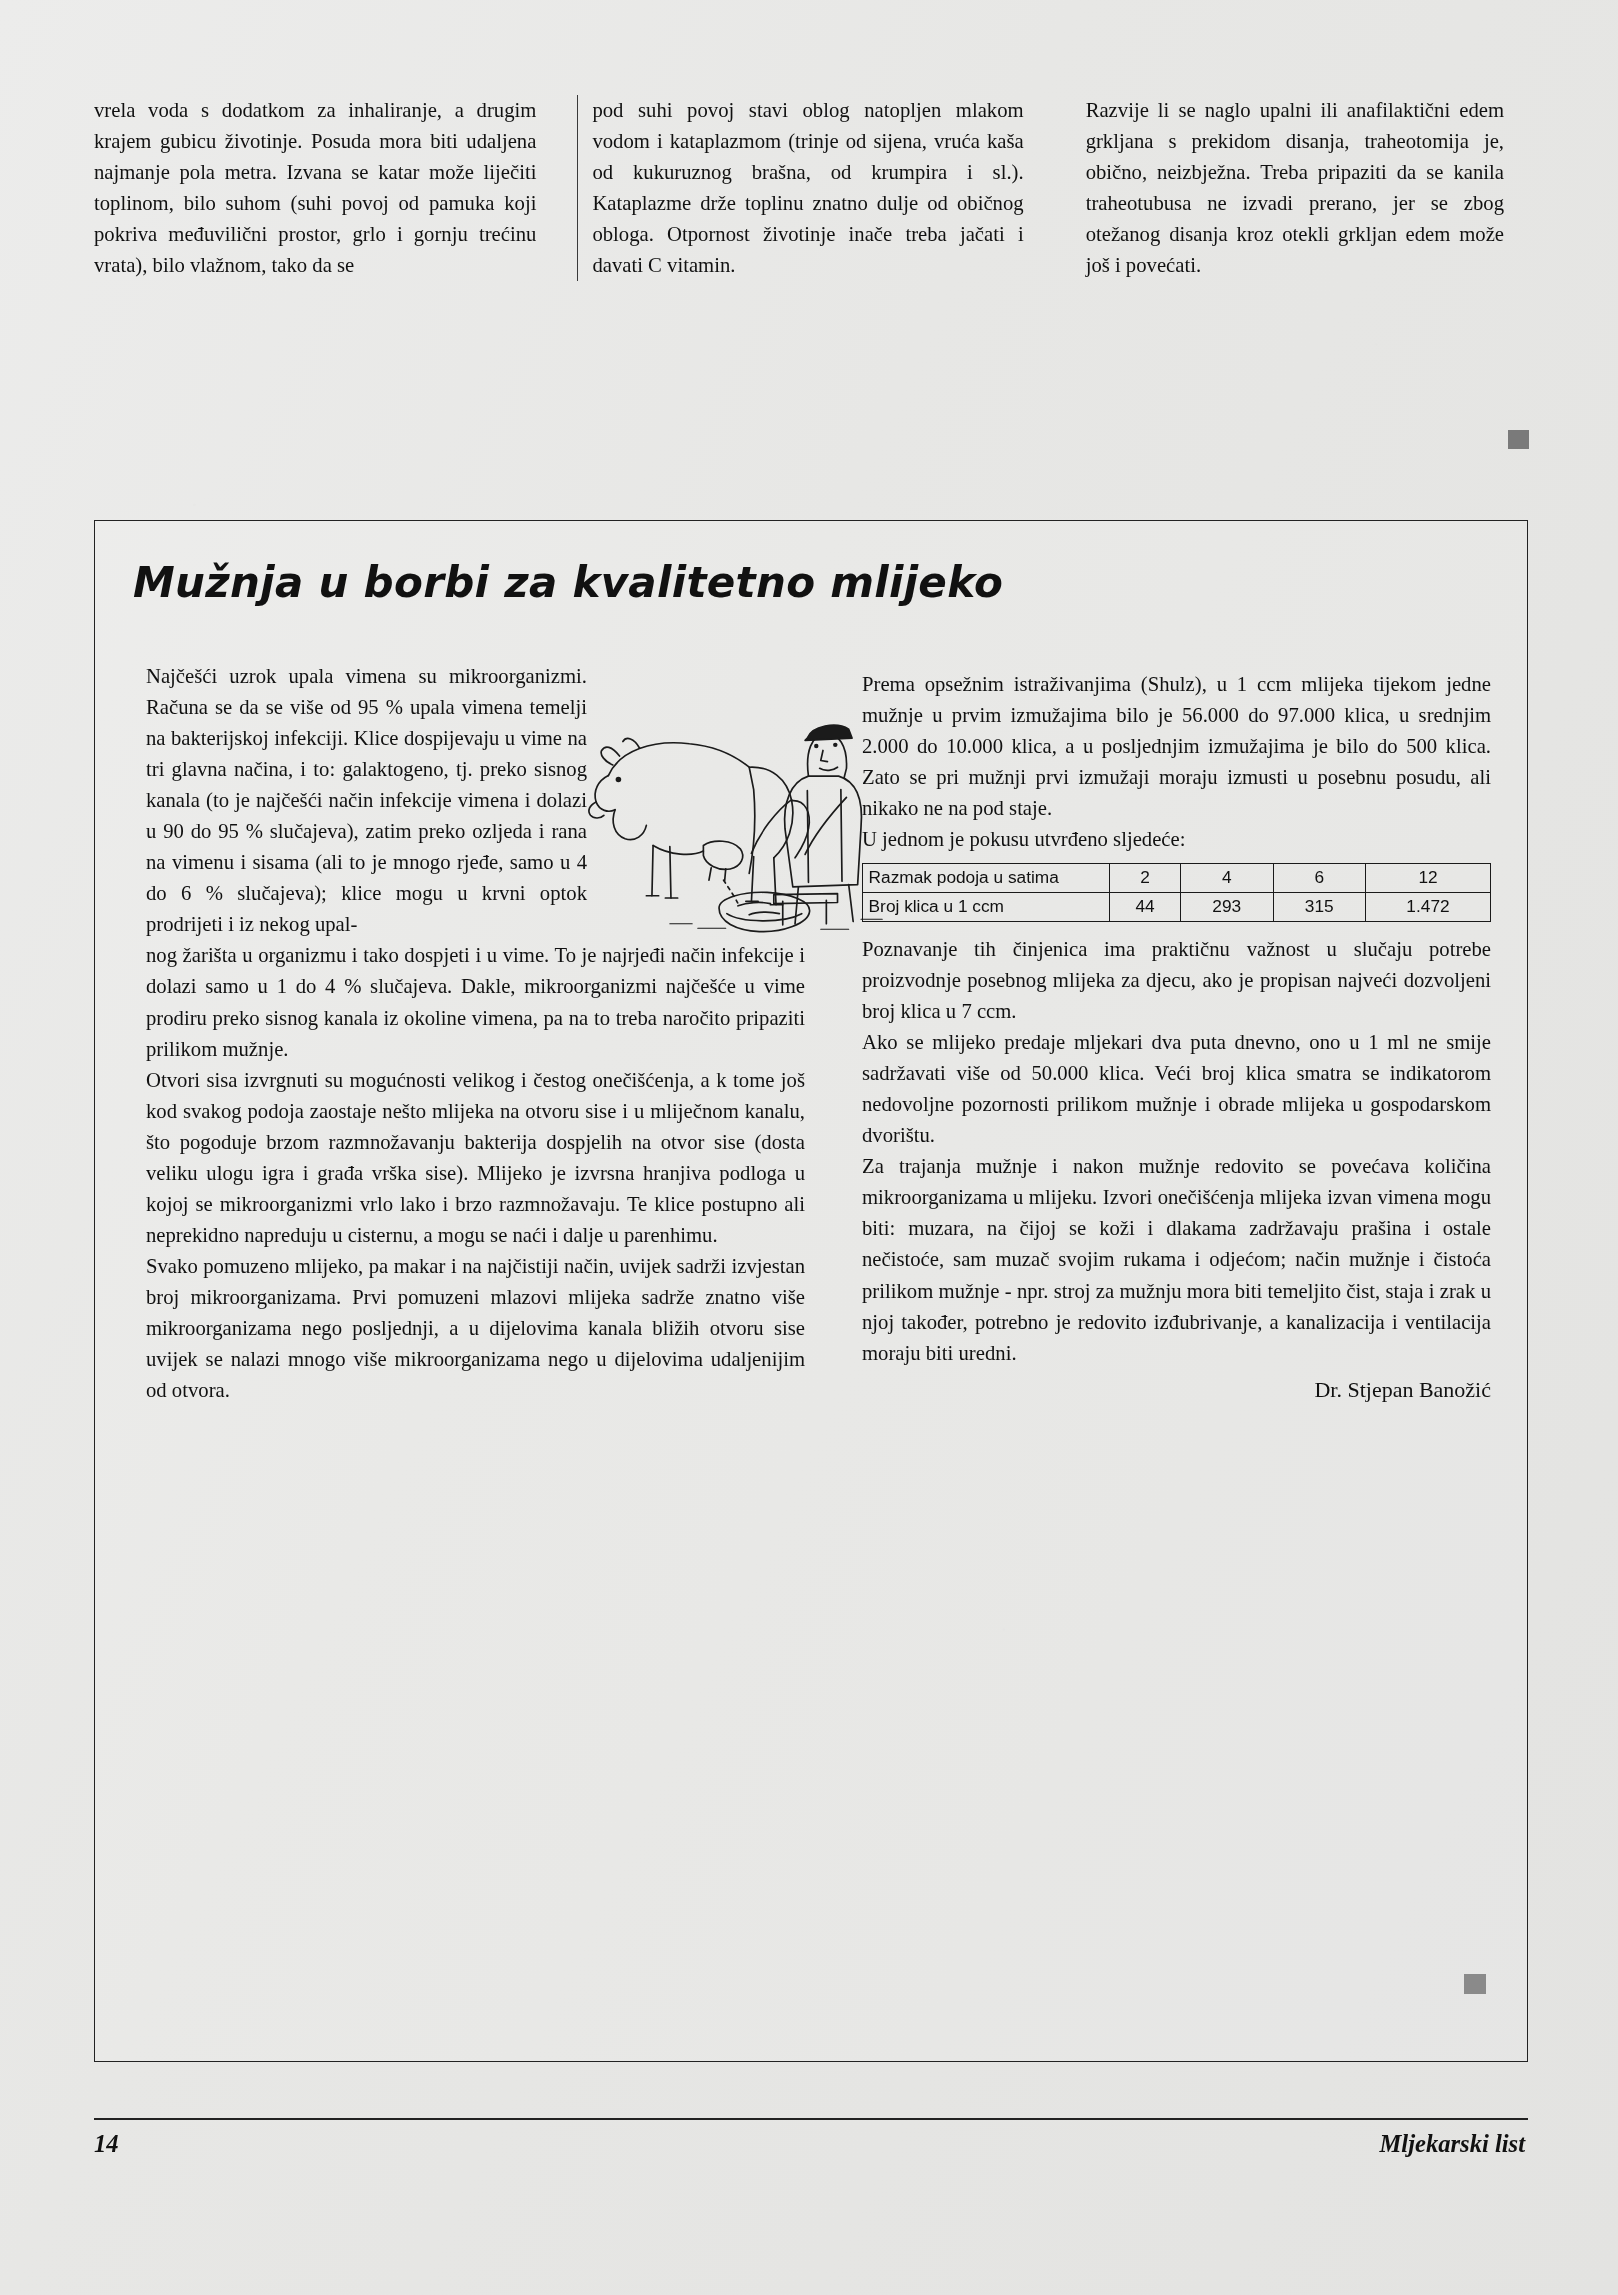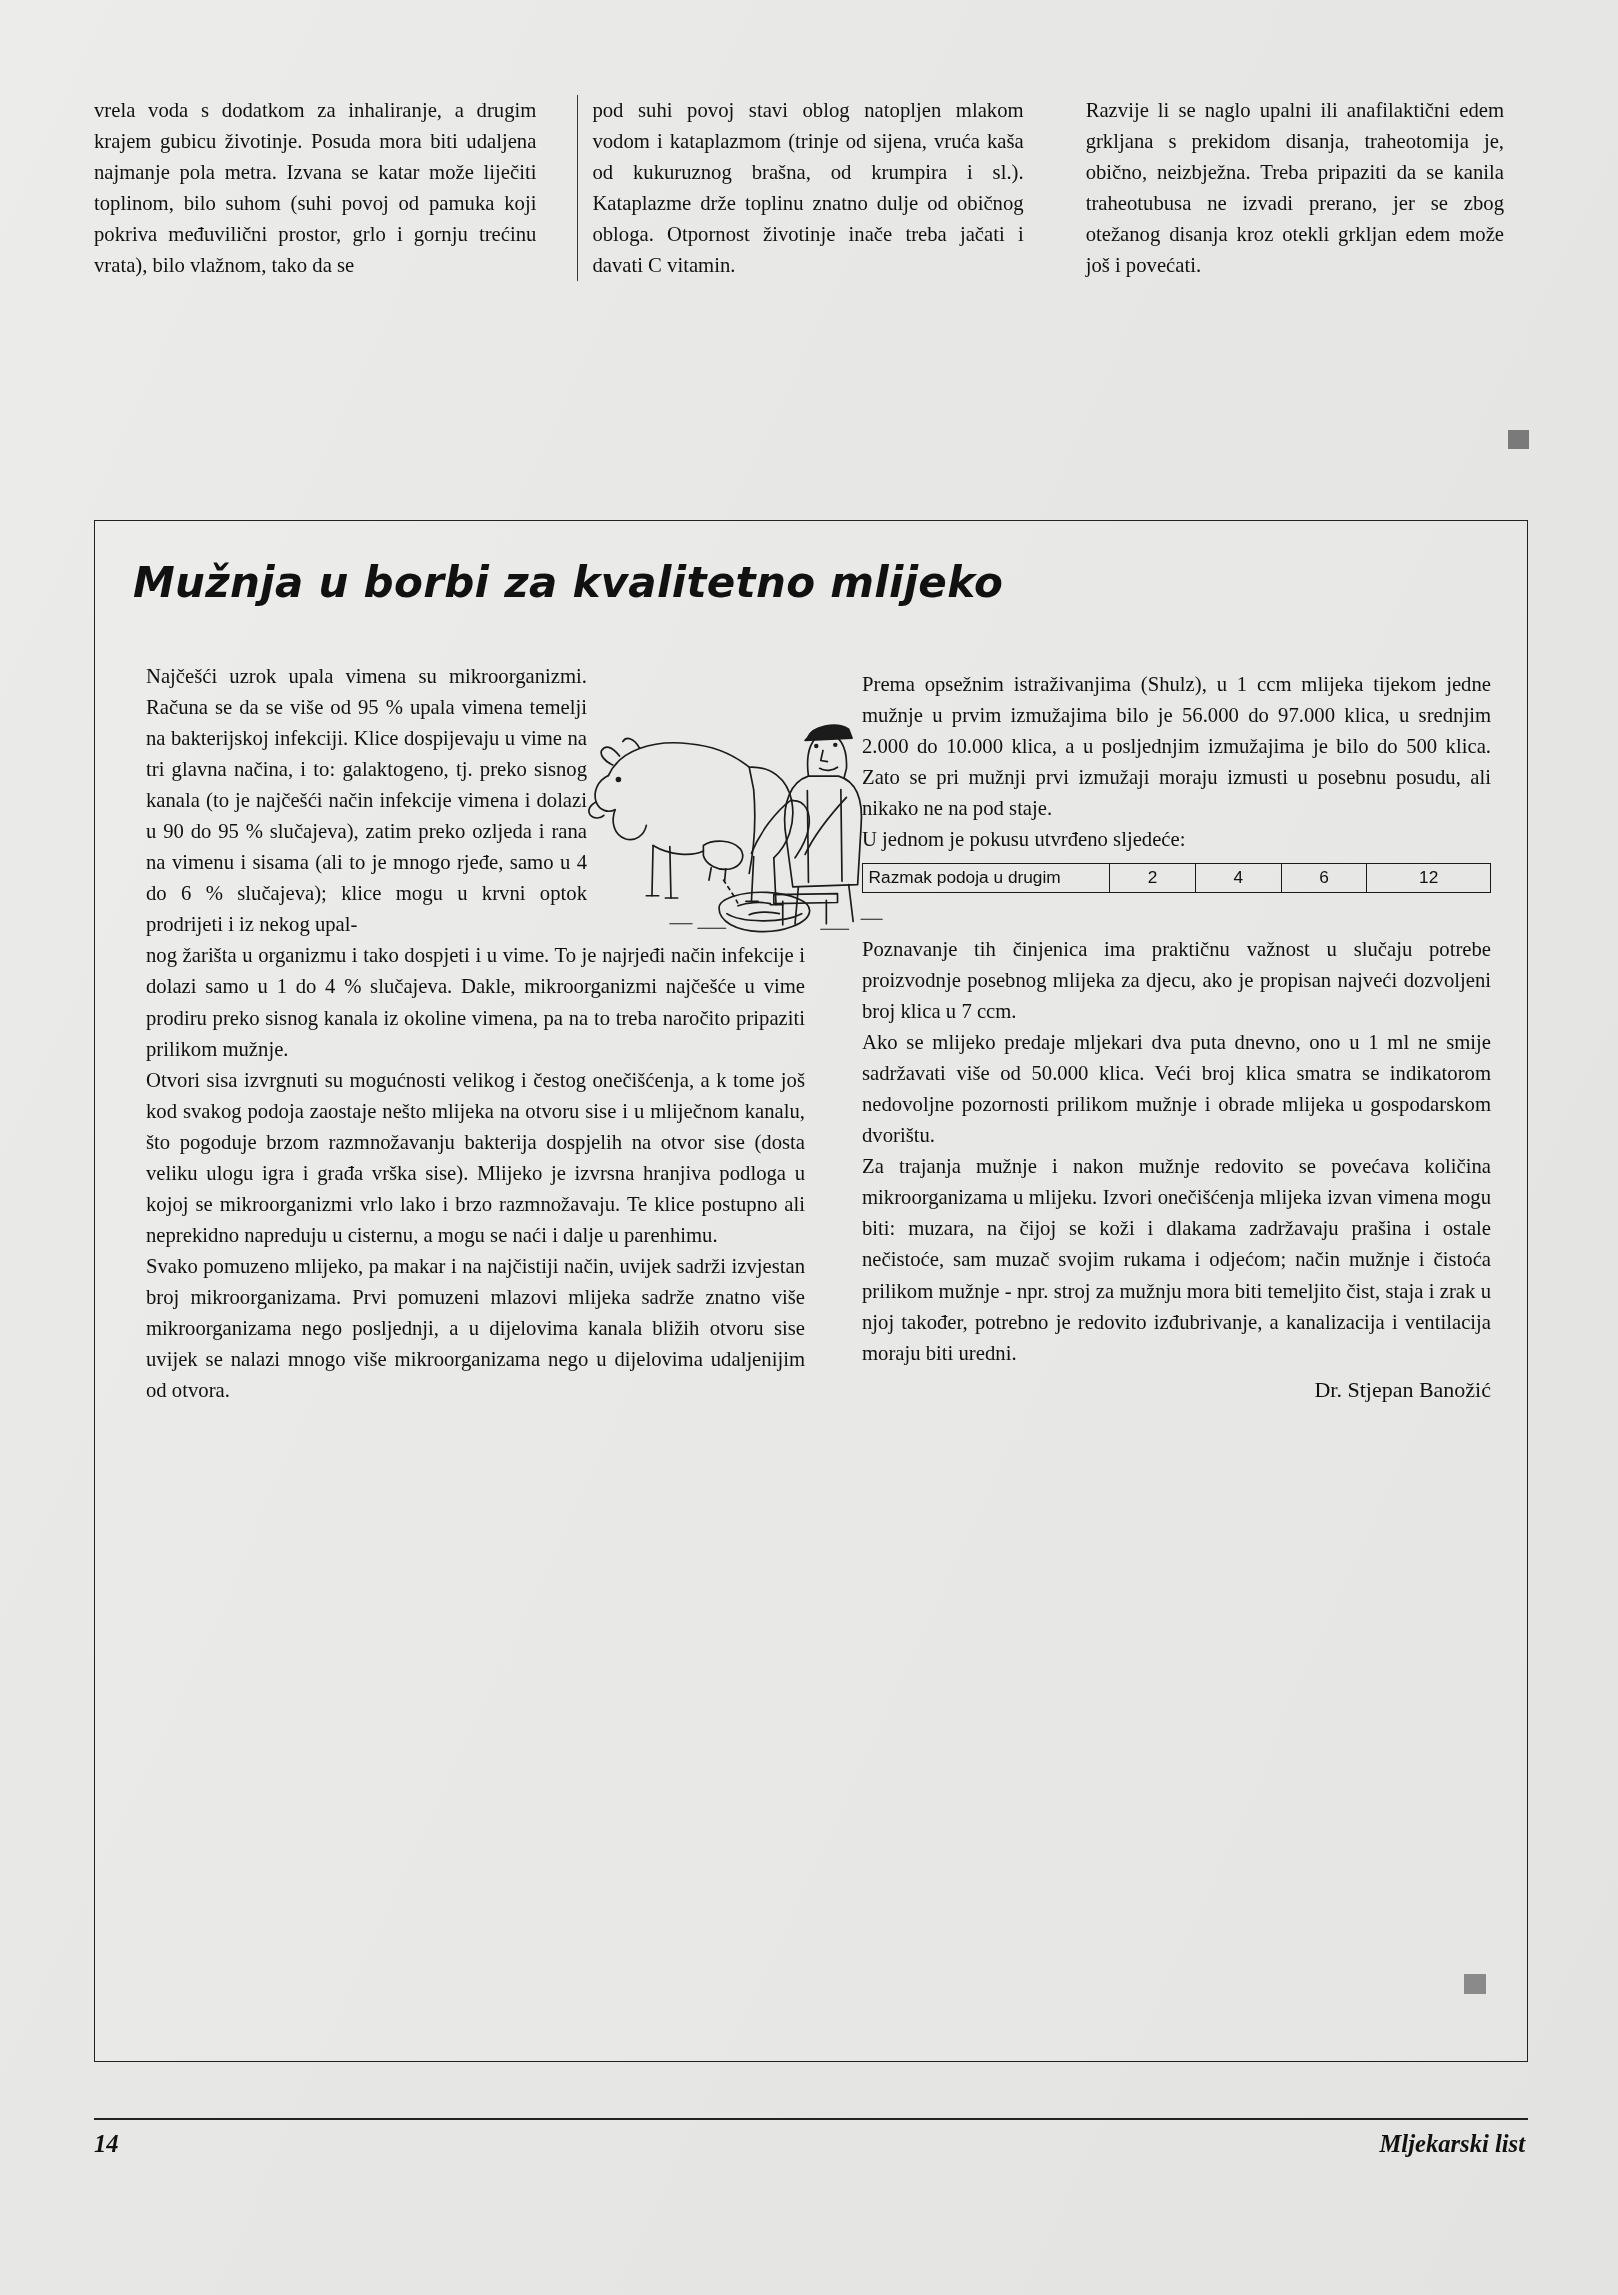--- a/index.html
+++ b/index.html
@@ -302,25 +302,32 @@
       </div>
 
       <div class="col-right">
         <p>Prema opsežnim istraživanjima (Shulz), u 1 ccm mlijeka tijekom jedne mužnje u prvim izmužajima bilo je 56.000 do 97.000 klica, u srednjim 2.000 do 10.000 klica, a u posljednjim izmužajima je bilo do 500 klica. Zato se pri mužnji prvi izmužaji moraju izmusti u posebnu posudu, ali nikako ne na pod staje.</p>
         <p>U jednom je pokusu utvrđeno sljedeće:</p>
       </div>
 
       <table class="data-table" style="top: 202px;">
         <tbody>
             <tr>
-          <th class="rowlabel">Razmak    podoja u drugim</th>
+          <th class="rowlabel">Razmak    podoja u satima</th>
           <th>2</th>
           <th>4</th>
           <th>6</th>
           <th>12</th>
+        </tr>
+        <tr>
+          <td class="rowlabel">Broj klica u 1 ccm</td>
+          <td>44</td>
+          <td>293</td>
+          <td>315</td>
+          <td>1.472</td>
         </tr>
       </tbody>
         </table>
 
       <div class="after-table" style="top: 273px;">
         <p>Poznavanje tih činjenica ima praktičnu važnost u slučaju potrebe proizvodnje posebnog mlijeka za djecu, ako je propisan najveći dozvoljeni broj klica u 7 ccm.</p>
         <p>Ako se mlijeko predaje mljekari dva puta dnevno, ono u 1 ml ne smije sadržavati više od 50.000 klica. Veći broj klica smatra se indikatorom nedovoljne pozornosti prilikom mužnje i obrade mlijeka u gospodarskom dvorištu.</p>
         <p>Za trajanja mužnje i nakon mužnje redovito se povećava količina mikroorganizama u mlijeku. Izvori onečišćenja mlijeka izvan vimena mogu biti: muzara, na čijoj se koži i dlakama zadržavaju prašina i ostale nečistoće, sam muzač svojim rukama i odjećom; način mužnje i čistoća prilikom mužnje - npr. stroj za mužnju mora biti temeljito čist, staja i zrak u njoj također, potrebno je redovito izđubrivanje, a kanalizacija i ventilacija moraju biti uredni.</p>
         <p class="byline">Dr. Stjepan Banožić</p>
       </div>

